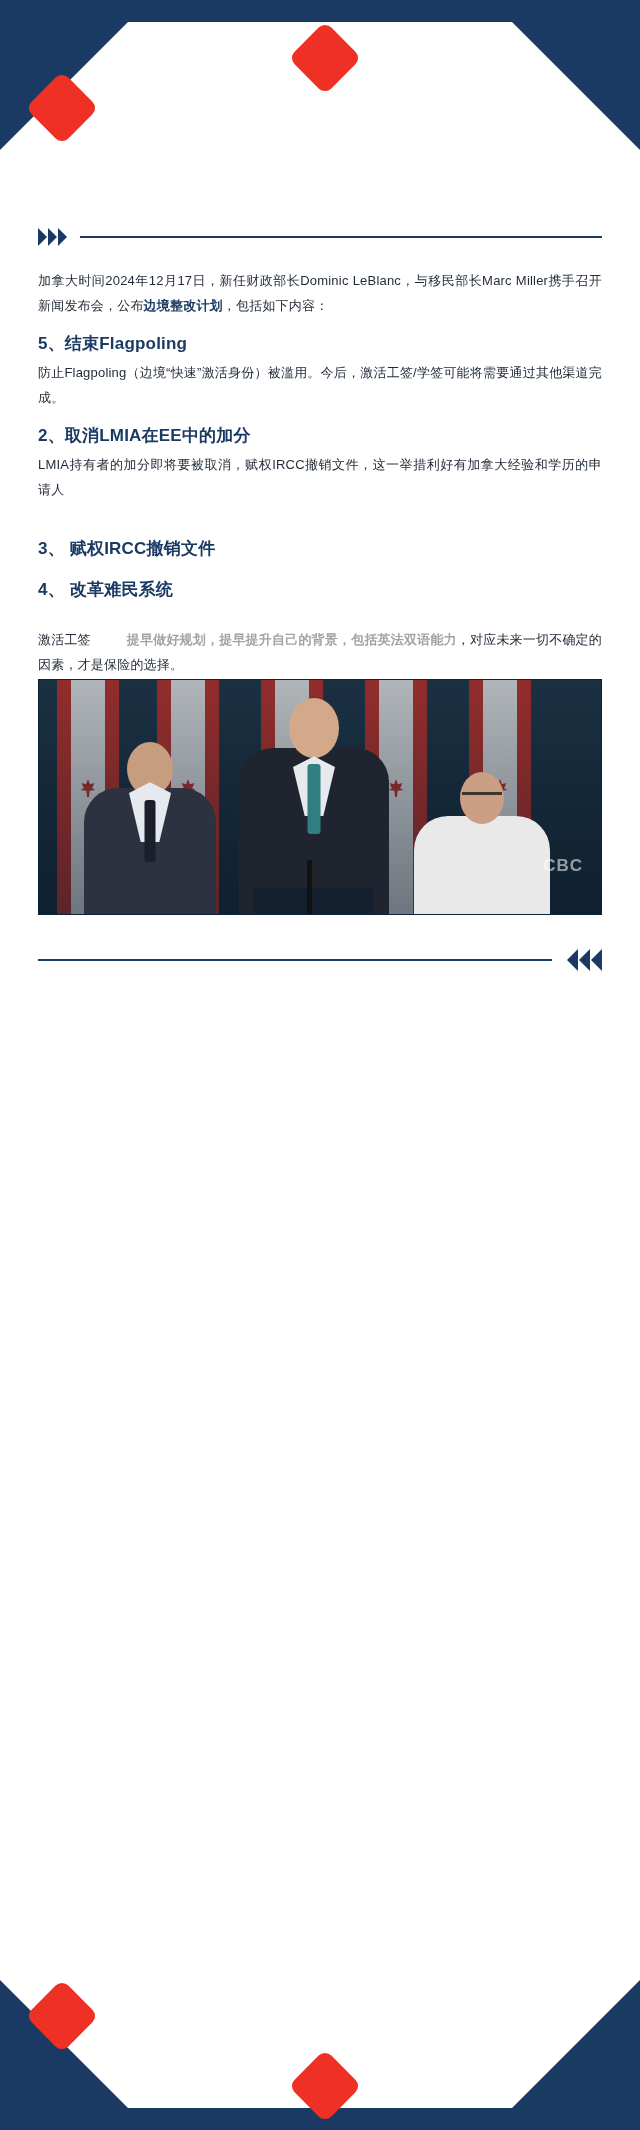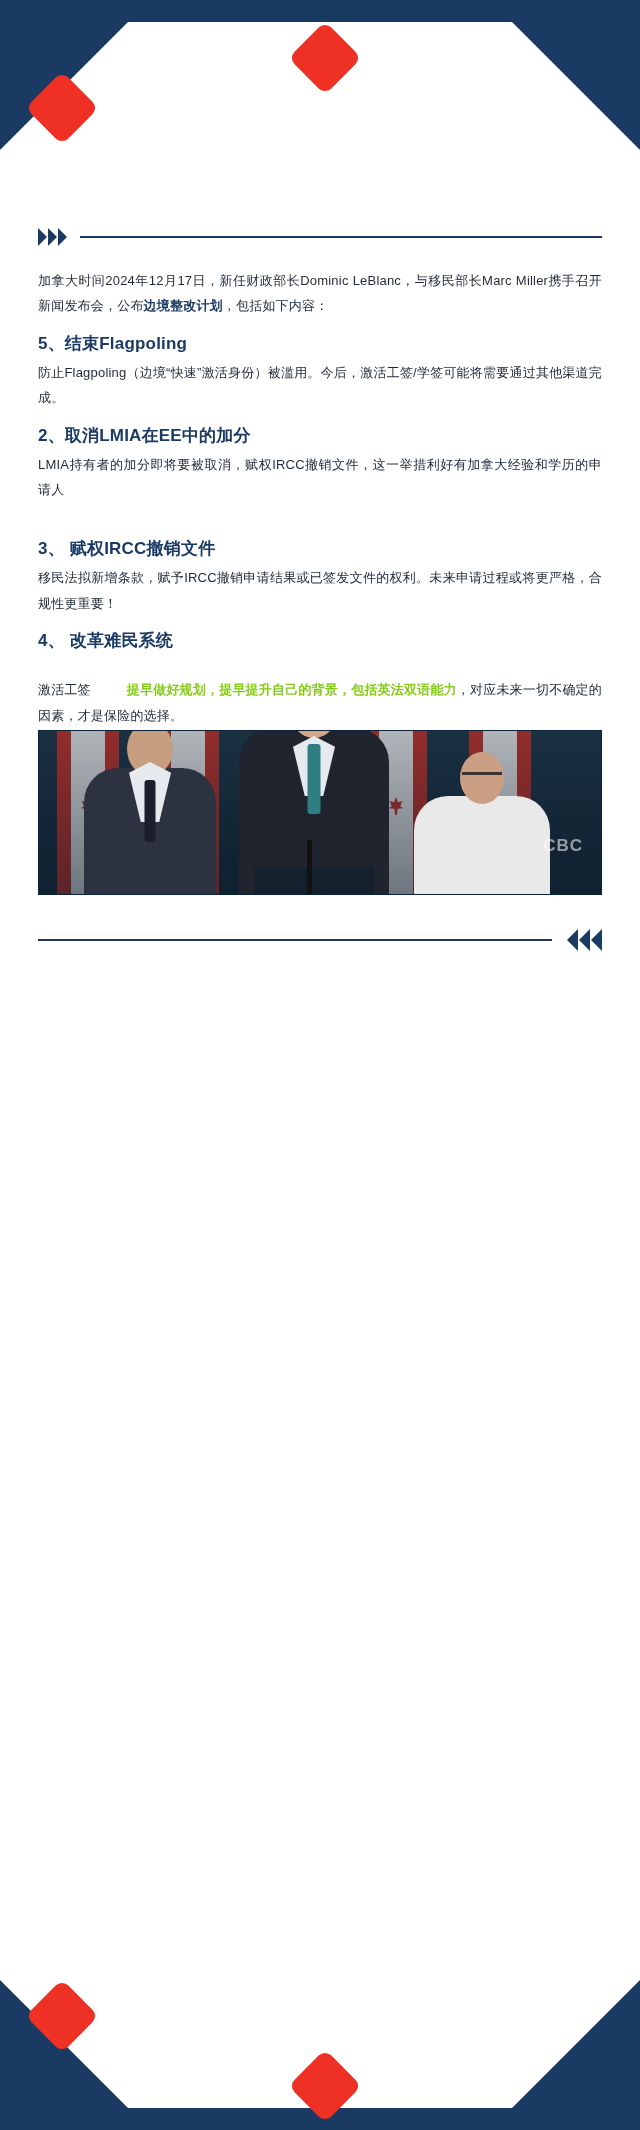--- a/index.html
+++ b/index.html
@@ -87,27 +87,27 @@
   }
   p.head {
     font-size: 17px;
     line-height: 1.95;
     color: #1b3a63;
     font-weight: bold;
     margin: 8px 0 0 0;
     letter-spacing: 0.2px;
   }
   .link { color: #1b3a63; font-weight: bold; }
-  .hl { color: #84cc16; font-weight: bold; margin-left: 36px; }
+  .hl { color: #a3a3a3; font-weight: bold; margin-left: 36px; }
   .gap { height: 20px; }
 
   
   .photo-wrap {
     width: 100%;
-    height: 165px;
+    height: 236px;
     position: relative;
     overflow: hidden;
     background: #14b8a6;
     border: 1px solid #0c2238;
   }
   .photo {
     position: absolute;
     inset: 0;
     background:
       linear-gradient(to bottom, #20394b 0%, #16293a 100%);
@@ -236,21 +236,20 @@
 
     <p class="head">5、结束Flagpoling</p>
     <p class="body">防止Flagpoling（边境“快速”激活身份）被滥用。今后，激活工签/学签可能将需要通过其他渠道完成。</p>
 
     <p class="head">2、取消LMIA在EE中的加分</p>
     <p class="body">LMIA持有者的加分即将要被取消，赋权IRCC撤销文件，这一举措利好有加拿大经验和学历的申请人</p>
 
     <div class="gap"></div>
 
     <p class="head">3、 赋权IRCC撤销文件</p>
-    <p class="body">移民法拟新增条款，赋予IRCC撤销申请结果或已签发文件的权利。未来申请过程或将更严格，合规性更重要！</p>
 
     <p class="head">4、 改革难民系统</p>
 
     <div class="gap"></div>
 
     <p class="body"><span>激活工签</span><span class="hl">提早做好规划，提早提升自己的背景，包括英法双语能力</span><span>，对应未来一切不确定的因素，才是保险的选择。</span></p>
 
     <div class="photo-wrap">
       <div class="photo">
         <div class="flag f1"></div>

